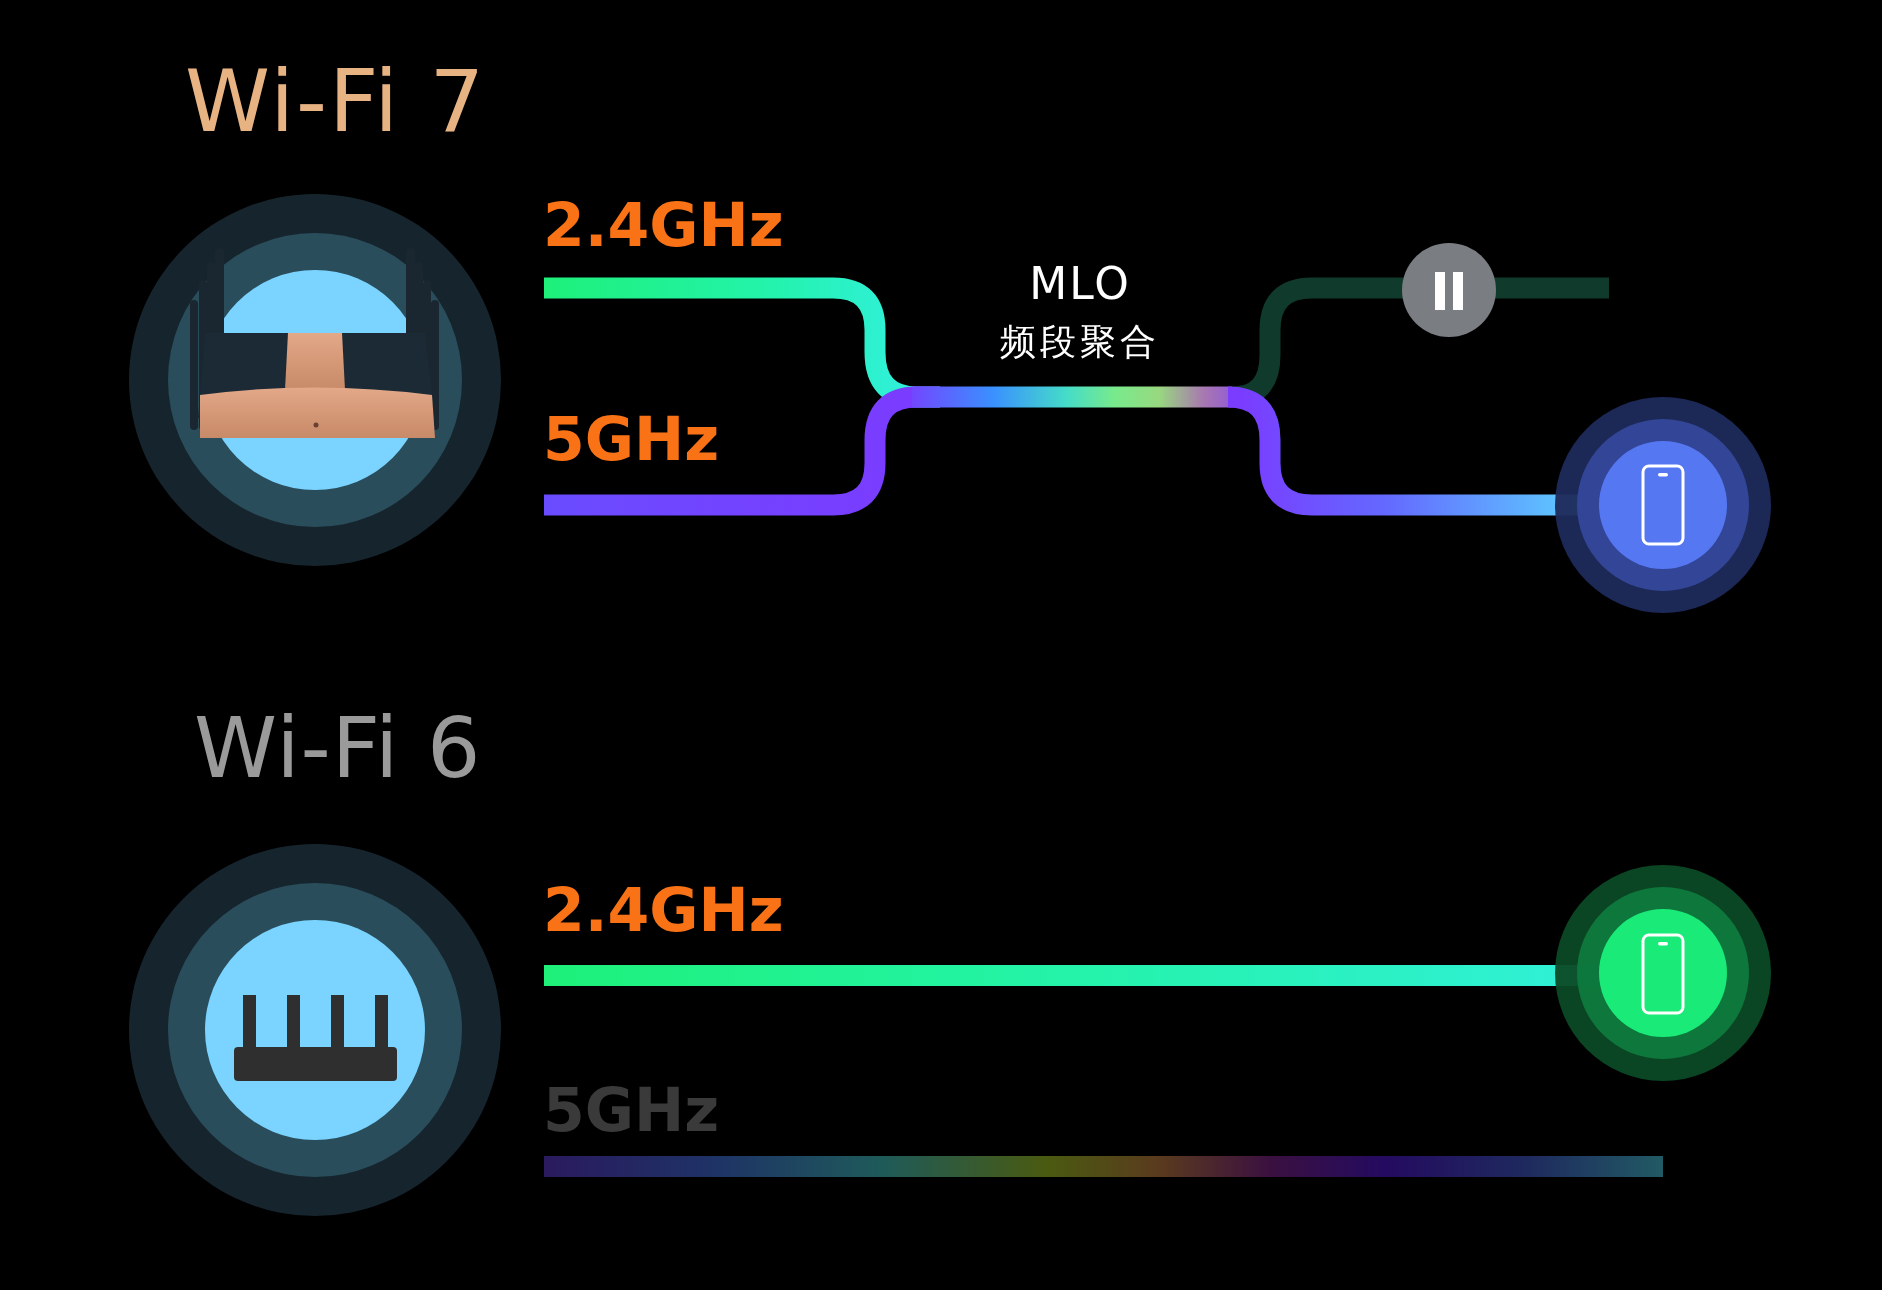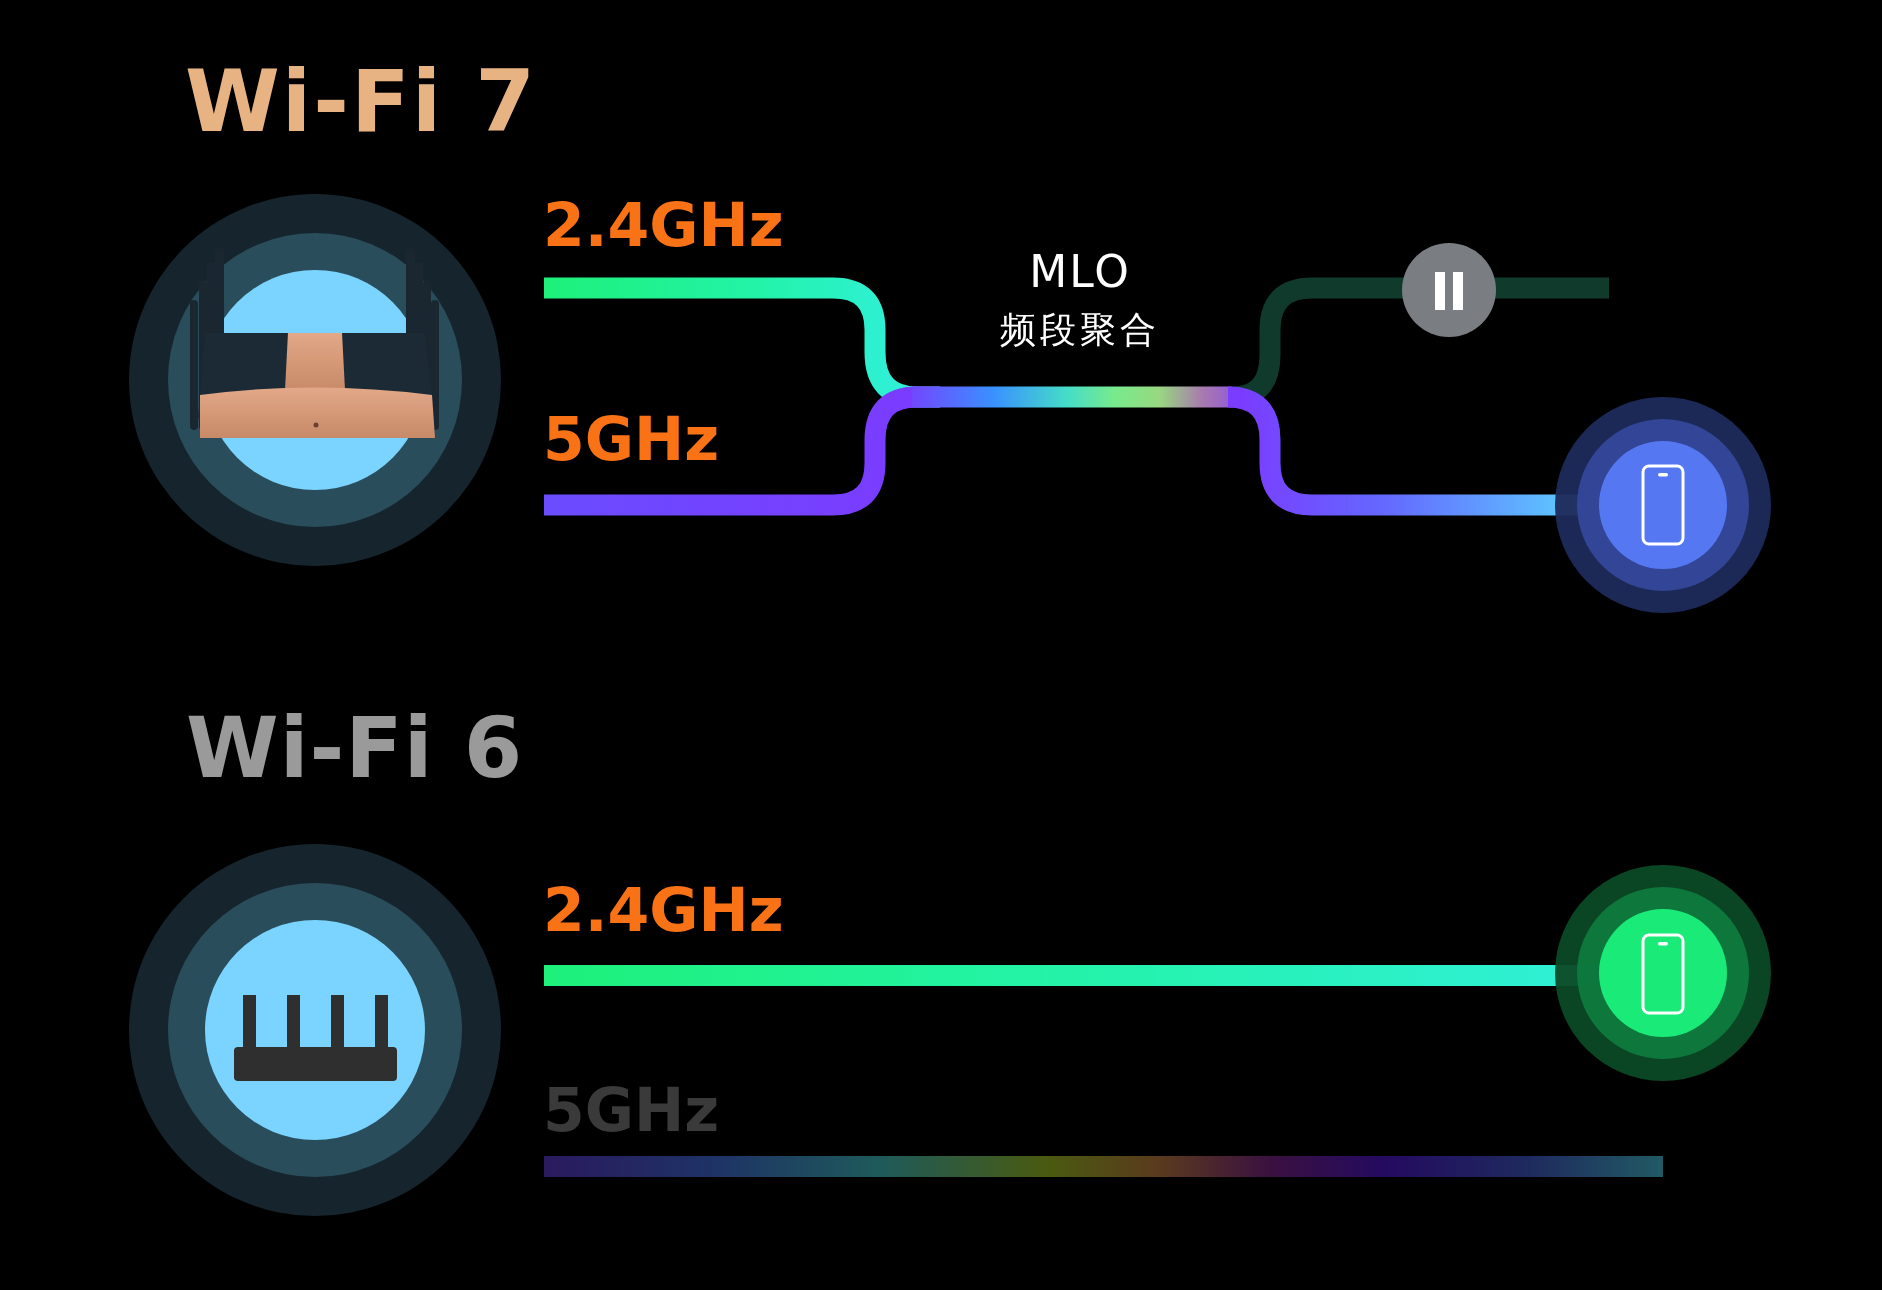--- a/index.html
+++ b/index.html
@@ -1,24 +1,24 @@
 <!DOCTYPE html>
 <html><head>
 <meta charset="utf-8">
 <style>
   html, body { margin: 0; padding: 0; background: #000; }
   body { width: 1882px; height: 1290px; overflow: hidden; position: relative; font-family: "DejaVu Sans", "Liberation Sans", sans-serif; }
   #stage { position: absolute; left: 0; top: 0; width: 1882px; height: 1290px; }
   .lbl { position: absolute; font-family: "DejaVu Sans", "Liberation Sans", sans-serif; font-weight: bold; white-space: nowrap; line-height: 1; }
   .band-label { font-size: 60px; color: #f97316; letter-spacing: 0px; }
   .band-label.dim { color: #3a3a3a; }
-  .logo { position: absolute; font-family: "DejaVu Sans", "Liberation Sans", sans-serif; font-weight: bold; white-space: nowrap; line-height: 1; }
+  .logo { position: absolute; font-family: "DejaVu Sans", "Liberation Sans", sans-serif; font-weight: normal; white-space: nowrap; line-height: 1; }
   .logo7 { color: #e8b383; font-size: 86px; letter-spacing: 2px; }
-  .logo6 { color: #9a9a9a; font-size: 84px; letter-spacing: 1px; }
-  .mlo { position: absolute; text-align: center; color: #ffffff; width: 240px; }
+  .logo6 { color: #9a9a9a; font-size: 84px; letter-spacing: 1px; margin-left: 8px; }
+  .mlo { position: absolute; text-align: center; color: #ffffff; width: 240px; margin-top: 12px; }
   .mlo .t1 { font-size: 44px; font-weight: normal; line-height: 1; letter-spacing: 2px; }
   .mlo .t2 { font-size: 36px; font-weight: normal; line-height: 1; margin-top: 18px; letter-spacing: 4px; }
 </style>
 </head>
 <body>
 
 <svg id="stage" width="1882" height="1290" viewBox="0 0 1882 1290" xmlns="http://www.w3.org/2000/svg">
   <defs>
     <linearGradient id="g24top" gradientUnits="userSpaceOnUse" x1="544" y1="0" x2="900" y2="0">
       <stop offset="0" stop-color="#1ef07a"></stop>

